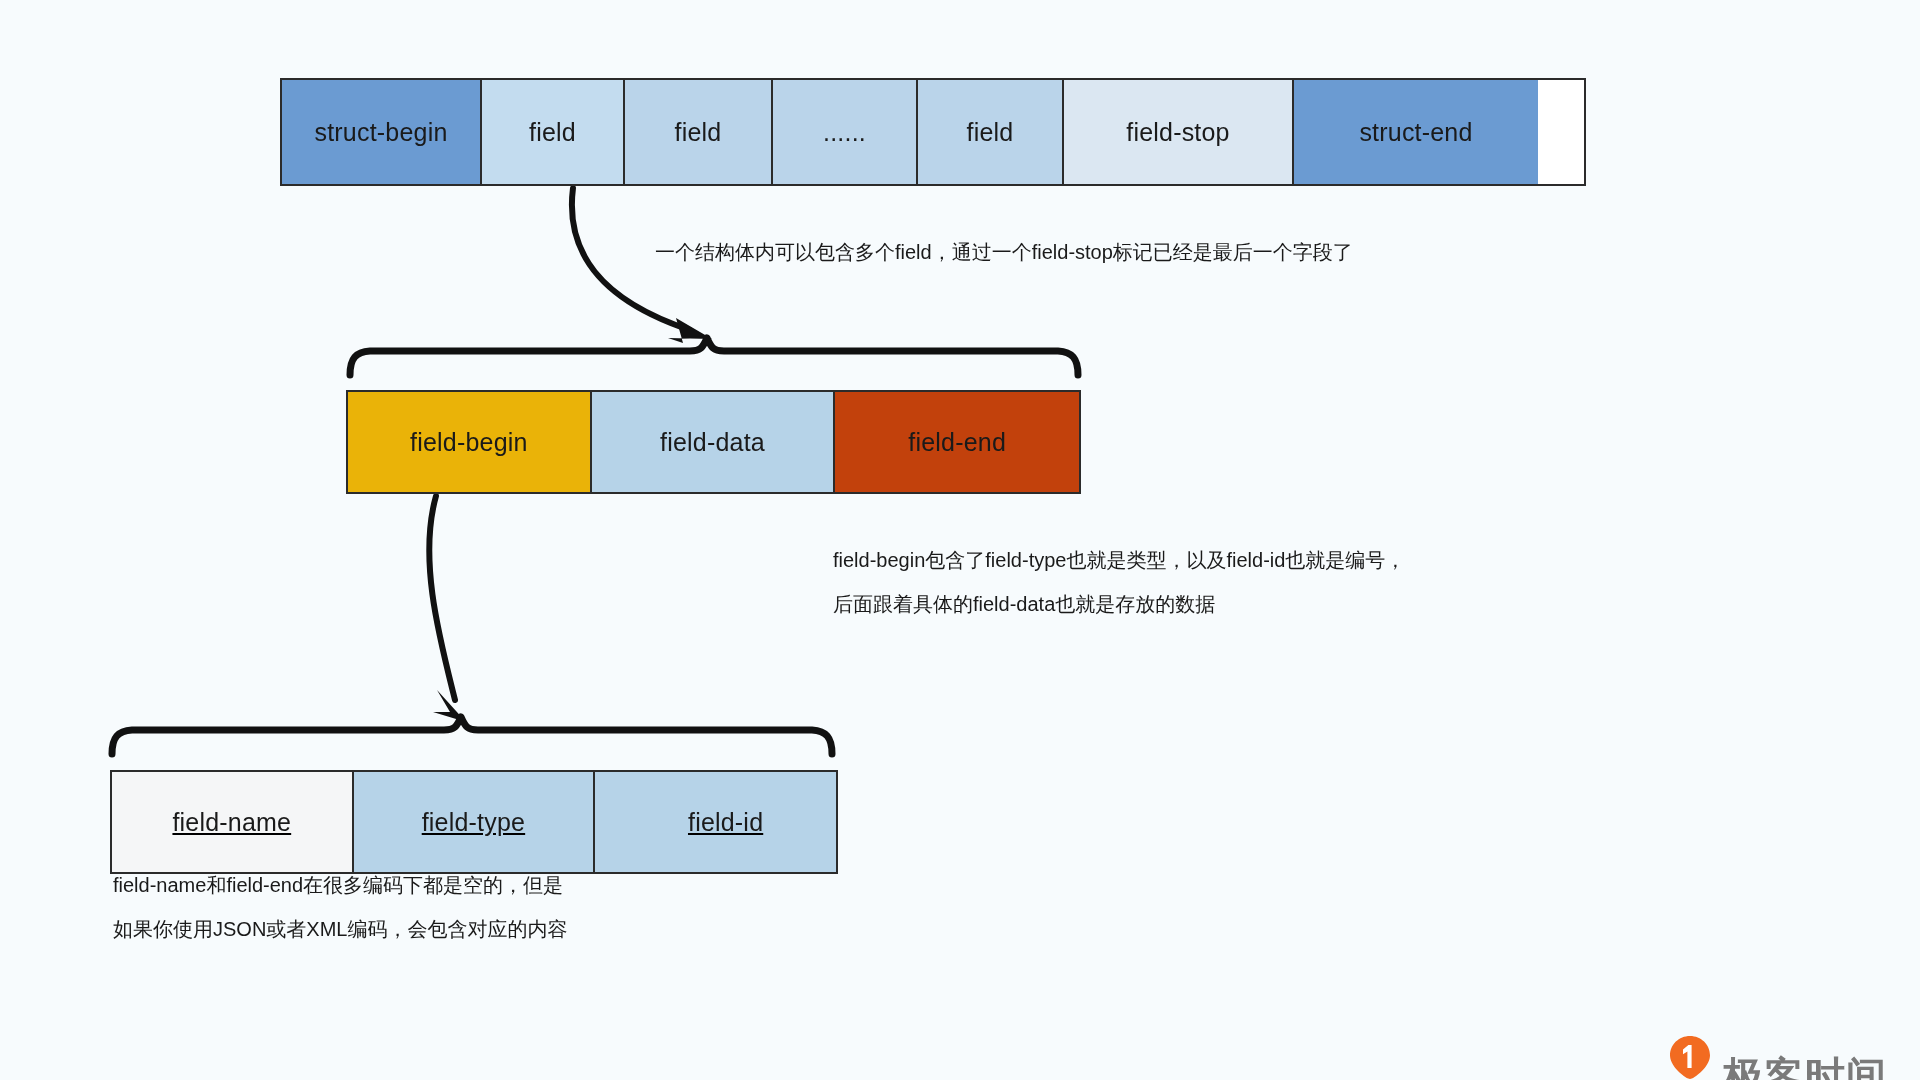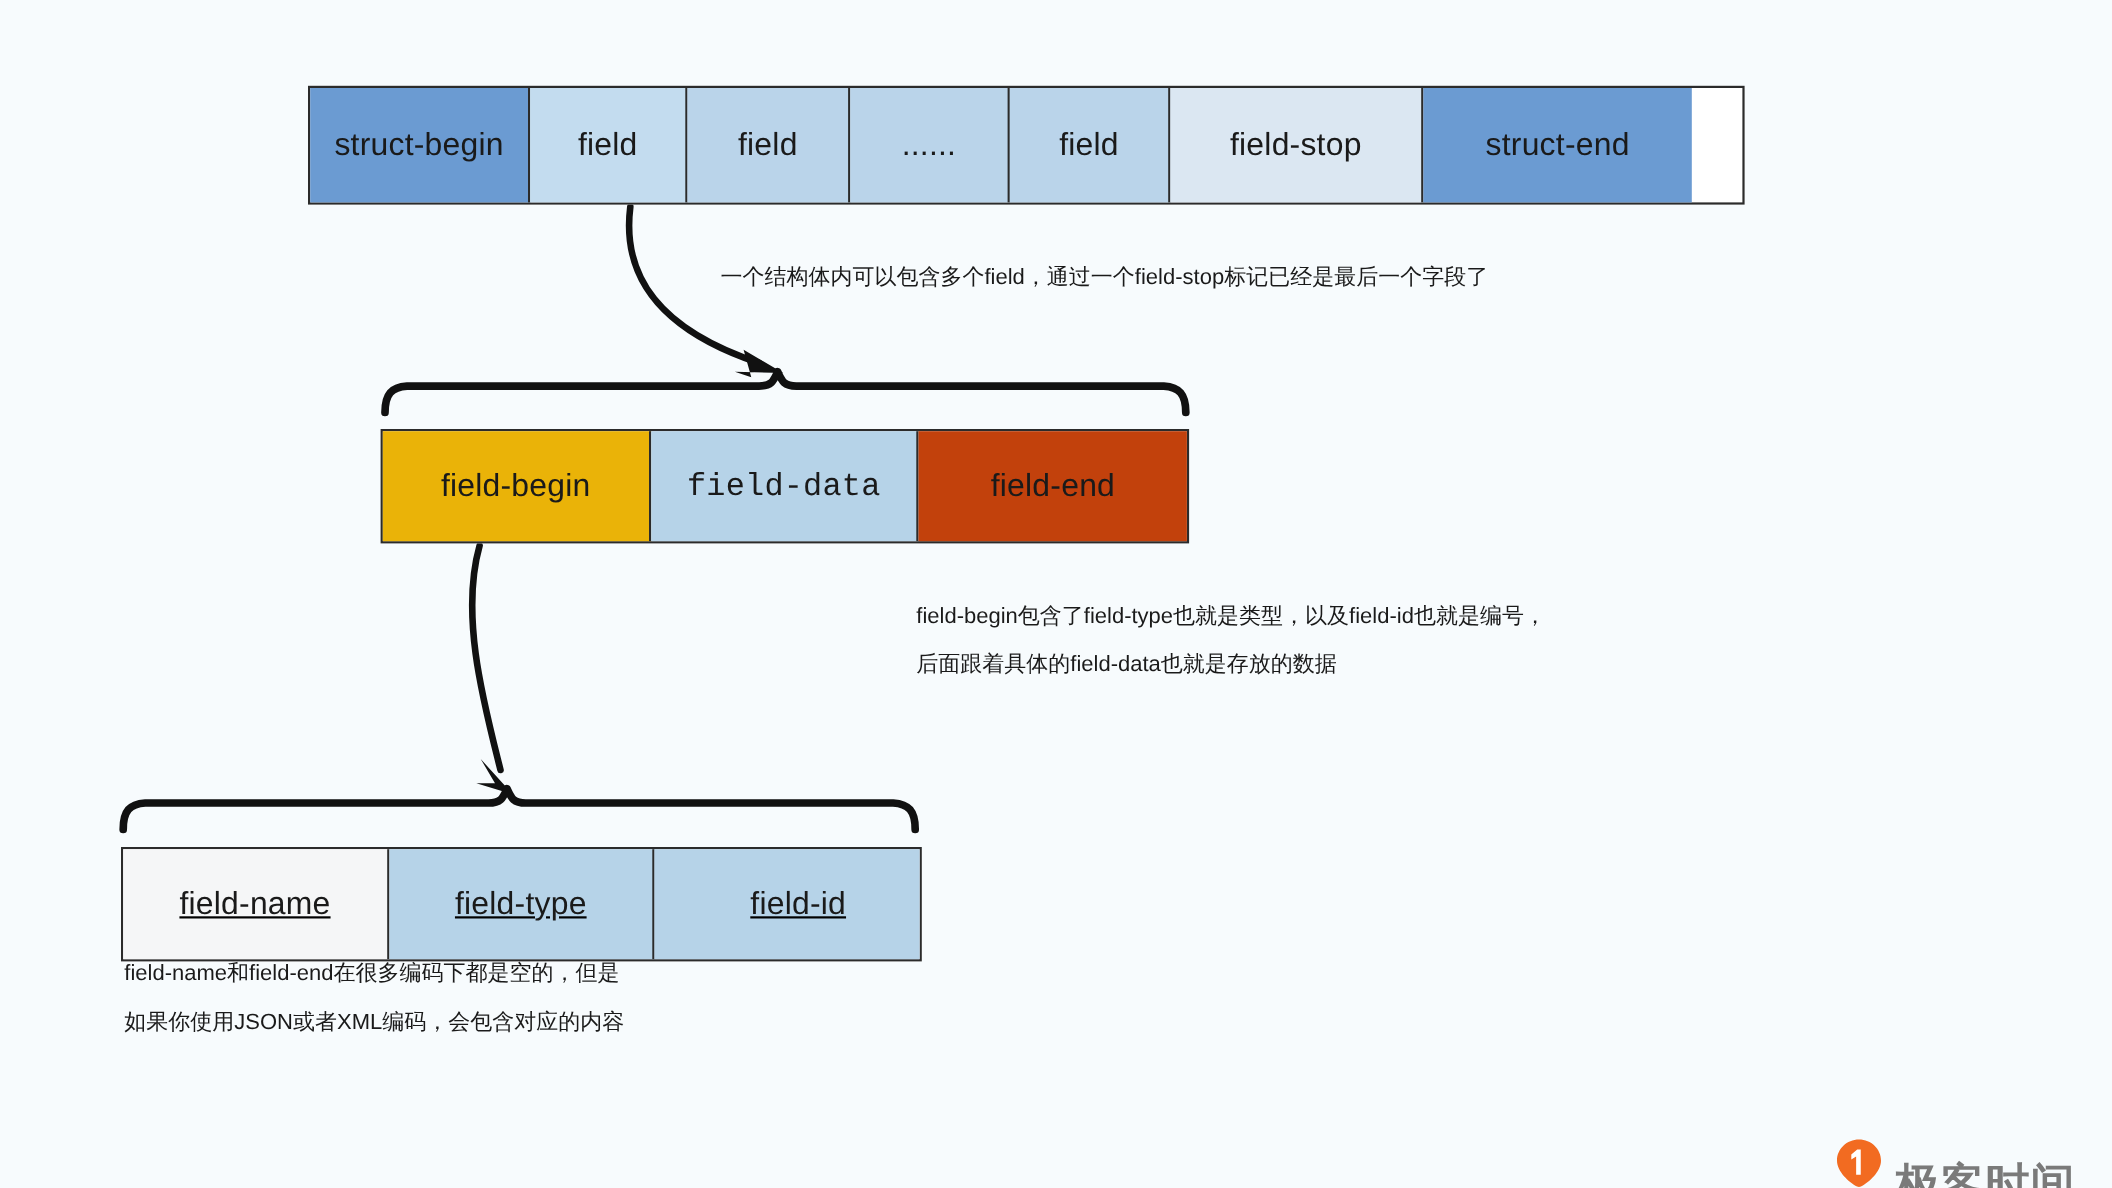--- a/index.html
+++ b/index.html
@@ -29,21 +29,21 @@
     border: 2px solid #2b2b2b;
     box-sizing: border-box;
     background: #fff;
   }
   .cell {
     box-sizing: border-box;
     border-right: 2px solid #2b2b2b;
     display: flex;
     align-items: center;
     justify-content: center;
-    font-size: 29px;
+    font-size: 25px;
     color: #1a1a1a;
     letter-spacing: 0.2px;
     white-space: nowrap;
   }
   .cell:last-child { border-right: none; }
 
   
   #row-struct { left: 280px; top: 78px; width: 1306px; height: 108px; }
   
   #row-field  { left: 346px; top: 390px; width: 735px; height: 104px; }
@@ -153,21 +153,21 @@
       <span>struct-end</span>
     </div>
   </div>
 
   <div class="annotation" id="ann-1">一个结构体内可以包含多个field，通过一个field-stop标记已经是最后一个字段了</div>
 
   <div class="row" id="row-field">
     <div class="cell" style="width:245px;background:#eab308;justify-content:center;">
       <span>field-begin</span>
     </div>
-    <div class="cell" style="width:245px;background:#b6d3e8;font-family:Liberation Mono, monospace;">
+    <div class="cell" style="width:245px;background:#b6d3e8;">
       <span>field-data</span>
     </div>
     <div class="cell" style="width:245px;background:#c2410c;">
       <span>field-end</span>
     </div>
   </div>
 
   <div class="annotation" id="ann-2">field-begin包含了field-type也就是类型，以及field-id也就是编号，
 后面跟着具体的field-data也就是存放的数据</div>
 

